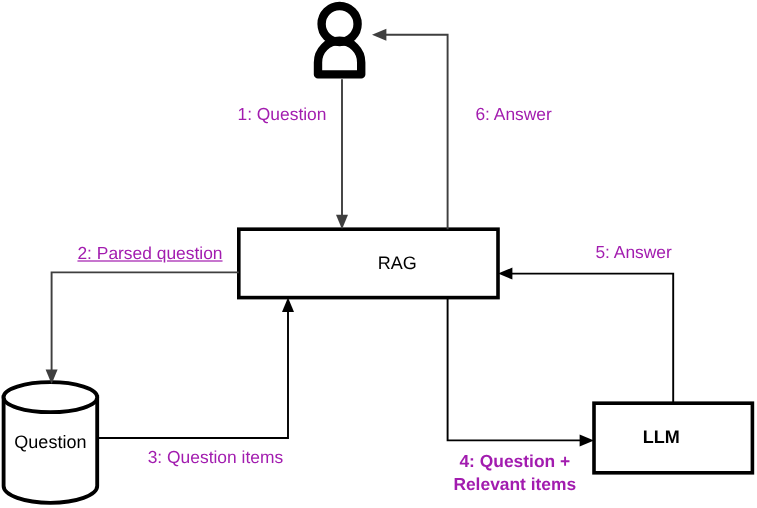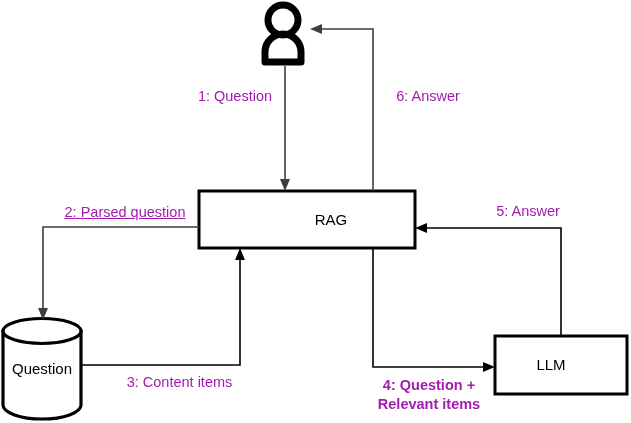--- a/index.html
+++ b/index.html
@@ -137,27 +137,27 @@
       <path class="flow-line" d="M 561 336 L 561 228 L 425 228"></path>
       <polygon class="arrow-head" points="415,228 427,223 427,233"></polygon>
     </g>
 
   </svg>
 
   <div class="node-label" style="left:199px; top:211px; width:216px;margin-left:24px;">RAG</div>
 
   <div class="node-label" style="left:2px; top:360px; width:80px;">Question</div>
 
-  <div class="node-label" style="left:495px; top:356px; width:112px;">LLM</div>
+  <div class="node-label" style="left:495px; top:356px; width:112px;font-weight:bold;">LLM</div>
 
   <div class="edge-label" style="left:185px; top:87px; width:100px;">1: Question</div>
 
   <div class="edge-label" style="left:40px; top:203px; width:170px;text-decoration:underline;">2: Parsed question</div>
 
-  <div class="edge-label" style="left:102px; top:373px; width:155px;">3: Content items</div>
+  <div class="edge-label" style="left:102px; top:373px; width:155px;">3: Question items</div>
 
   <div class="edge-label multiline" style="left:349px; top:376px; width:160px;">4: Question +
 Relevant items</div>
 
   <div class="edge-label" style="left:478px; top:202px; width:100px;">5: Answer</div>
 
   <div class="edge-label" style="left:378px; top:87px; width:100px;">6: Answer</div>
 
 </div>
 

